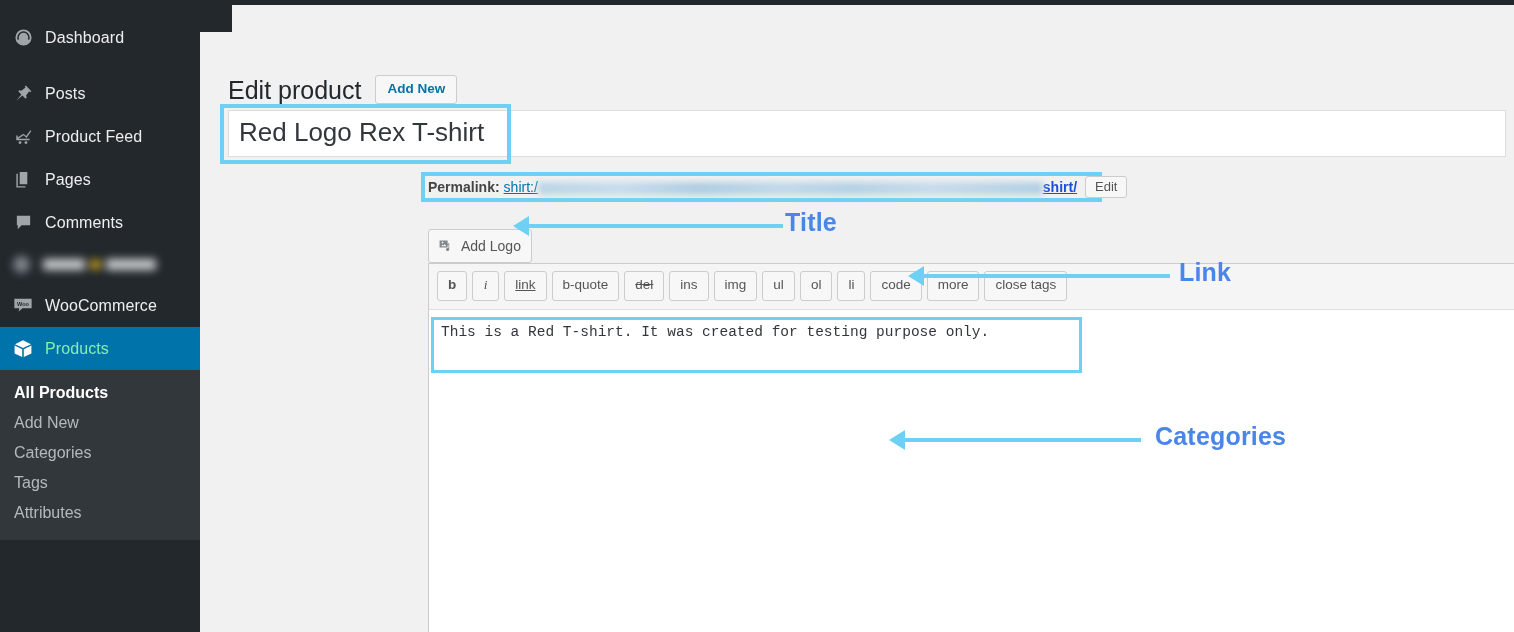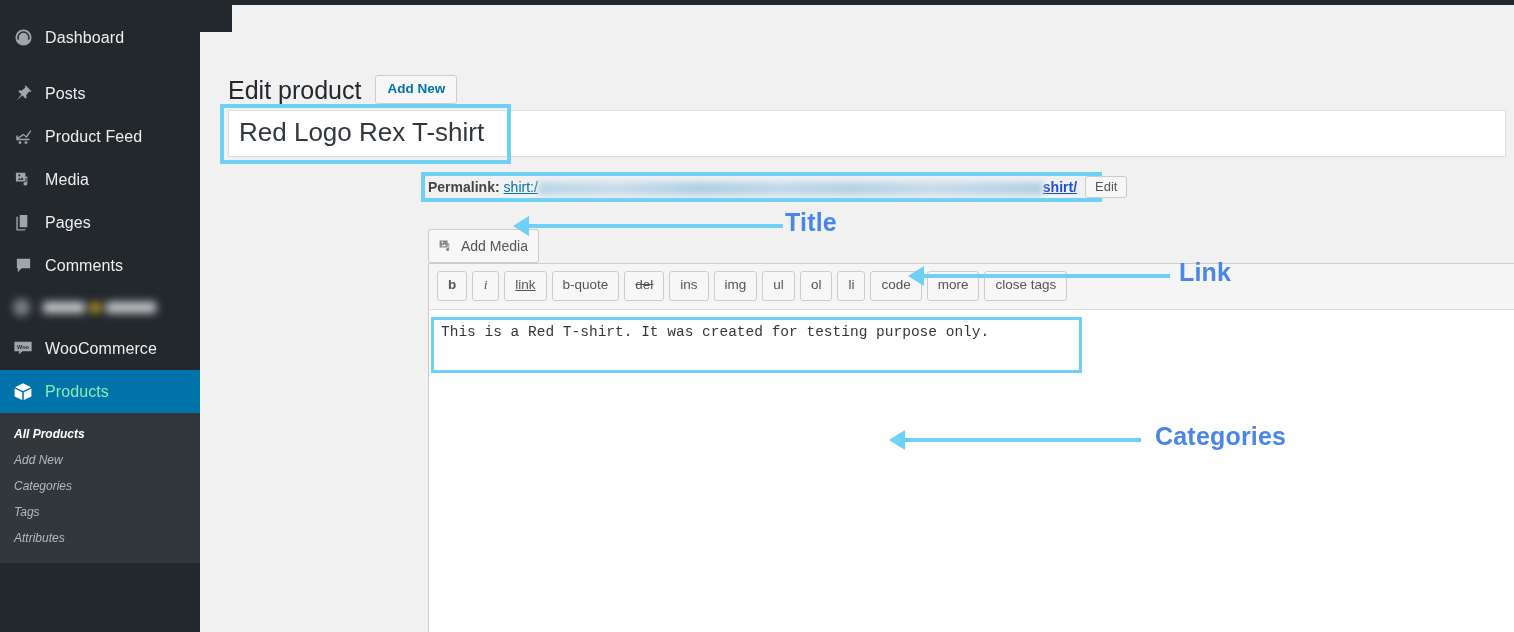--- a/index.html
+++ b/index.html
@@ -60,23 +60,22 @@
     width: 17px; height: 17px; border-radius: 50%; background: #7e848a;
   }
   .blurred .bl-a { width: 42px; height: 11px; background: #c9cbcd; margin-left: 13px; border-radius: 1px;}
   .blurred .bl-dot { width: 11px; height: 11px; background: #c8a21e; margin-left: 5px; border-radius: 50%; }
   .blurred .bl-b { width: 50px; height: 11px; background: #c9cbcd; margin-left: 5px; border-radius: 1px;}
 
   
   #submenu { background: #32373c; padding: 8px 0 12px 0; }
   .submenu-item {
     padding: 6px 0 6px 14px;
-    font-size: 12px;
+    font-size: 16px;
     color: #b4b9be;
-    font-style: italic;
   }
   .submenu-item.current { color: #ffffff; font-weight: bold; }
 
   
   #content {
     position: absolute; top: 16px; left: 200px;
     width: 1314px; height: 627px;
     background: #f1f1f1;
     margin-top: 16px;
   }
@@ -259,28 +258,20 @@
     <span class="mi-icon">
       <svg width="19" height="19" viewBox="0 0 20 20" fill="currentColor">
           <path d="M18.2 4.1l-1-.7-4.4 6.2-2.9-2.5-6 3.9v-2.1h-1.5v5h14v-1.5H4.6l5.5-3.6 3.1 2.7 5-7.4z"></path>
           <circle cx="6.3" cy="16.4" r="1.5"></circle>
           <circle cx="12.6" cy="16.4" r="1.5"></circle>
         </svg>
     </span>
     <span class="mi-label">Product Feed</span>
   </div>
 
-  <div class="menu-item">
-    <span class="mi-icon">
-      <svg width="19" height="19" viewBox="0 0 20 20" fill="currentColor">
-          <path d="M2 3h10v9H2V3zm1.8 7.3h6.4L8.4 7.6 7 9.5 5.7 8.3l-1.9 2zM4.6 5.6a1 1 0 1 0 0-.02zM14 6.5v7.9c0 1-.9 1.9-2 1.9s-2-.85-2-1.9.9-1.9 2-1.9c.4 0 .8.12 1.1.3V8.3l-1.1.3V7.2L14 6.5z"></path>
-        </svg>
-    </span>
-    <span class="mi-label">Media</span>
-  </div>
 
   <div class="menu-item">
     <span class="mi-icon">
       <svg width="19" height="19" viewBox="0 0 20 20" fill="currentColor">
           <path d="M6 2h8v13H6V2zm-2 2v13h8v1.5H2.5V4H4z"></path>
         </svg>
     </span>
     <span class="mi-label">Pages</span>
   </div>
 
@@ -363,21 +354,21 @@
   </div>
 
   <div id="editor-wrap">
     <div id="media-row">
       <button id="add-media-btn">
         <span id="media-icon">
           <svg width="16" height="16" viewBox="0 0 20 20" fill="currentColor">
               <path d="M2 3h10v9H2V3zm1.8 7.3h6.4L8.4 7.6 7 9.5 5.7 8.3l-1.9 2zM4.6 5.6a1 1 0 1 0 0-.02zM14 6.5v7.9c0 1-.9 1.9-2 1.9s-2-.85-2-1.9.9-1.9 2-1.9c.4 0 .8.12 1.1.3V8.3l-1.1.3V7.2L14 6.5z"></path>
             </svg>
         </span>
-        <span>Add Media</span>
+        <span>Add Logo</span>
       </button>
 
     </div>
 
     <div id="editor-box">
       <div id="qt-toolbar">
         <button class="qt-btn b">b</button>
         <button class="qt-btn i">i</button>
         <button class="qt-btn link">link</button>
         <button class="qt-btn">b-quote</button>

